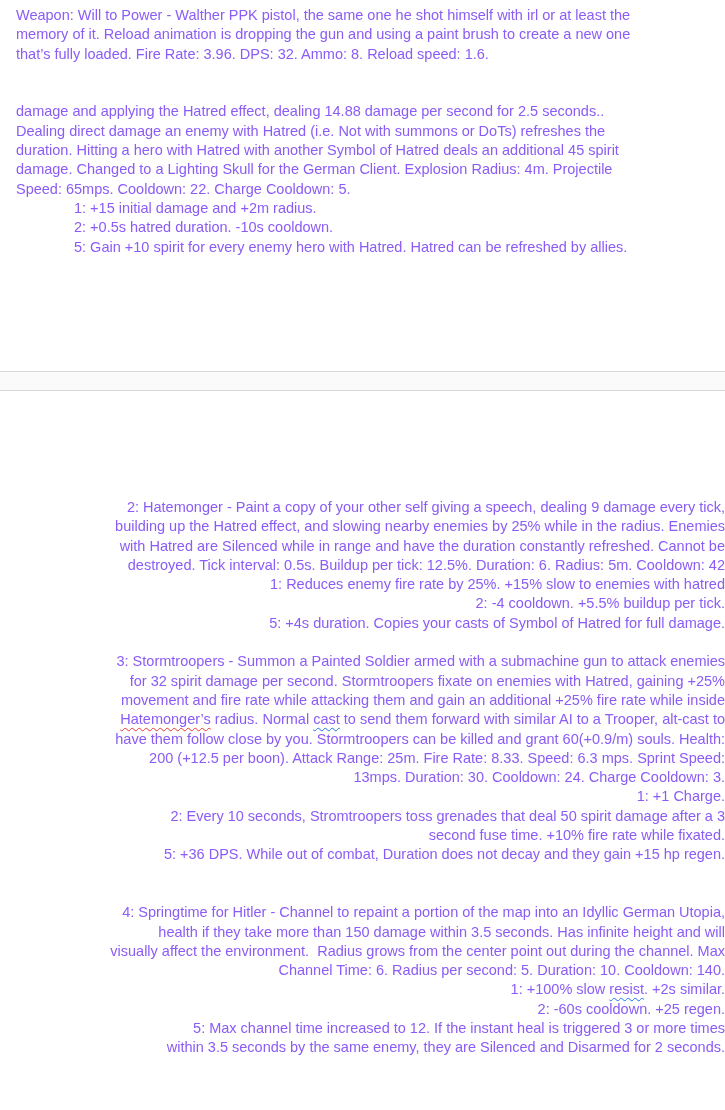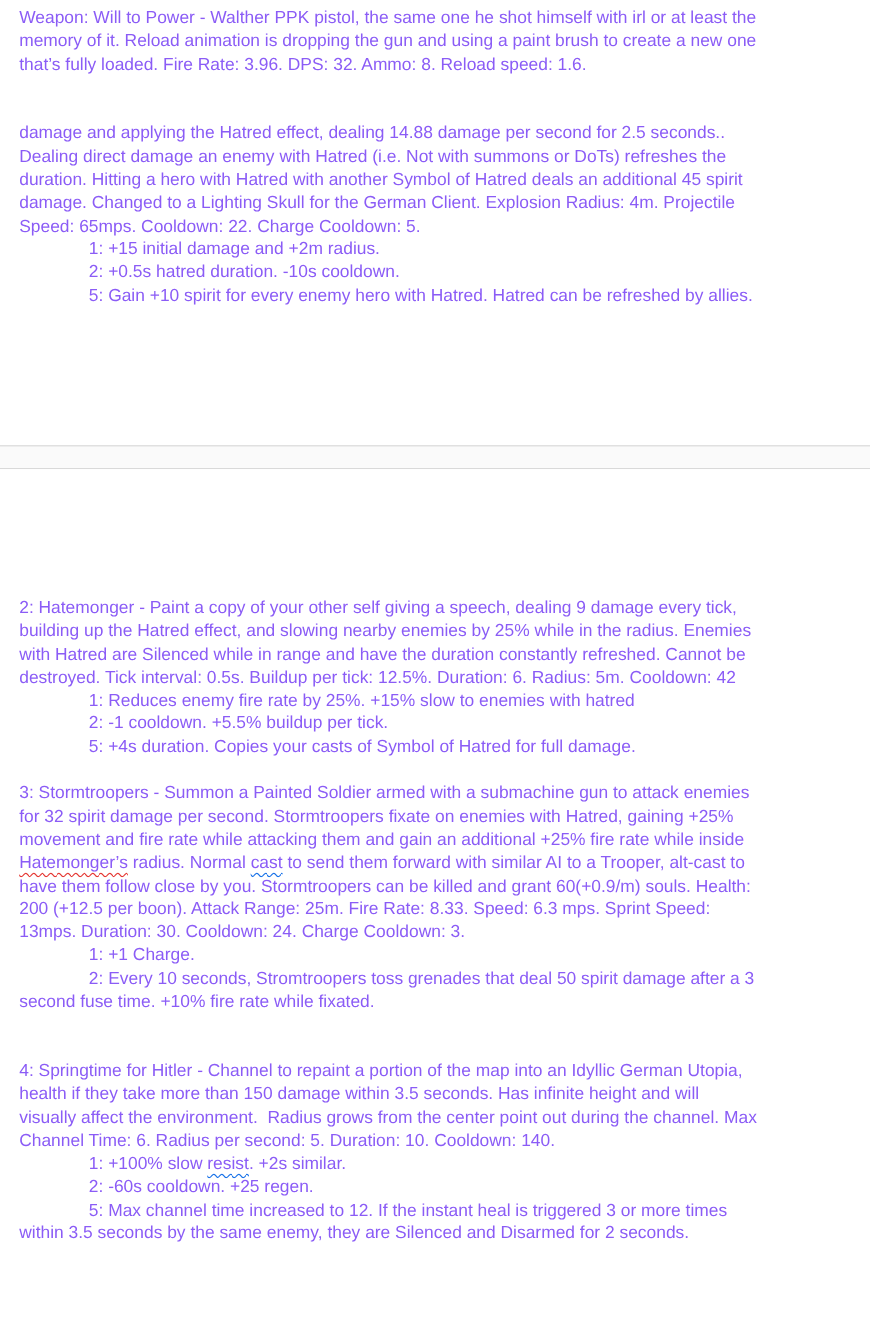--- a/index.html
+++ b/index.html
@@ -24,20 +24,21 @@
   }
   .page-gap {
     height: 20px;
     background: #fafafa;
     border-top: 1px solid #d9d9d9;
     border-bottom: 1px solid #d9d9d9;
   }
   .page-2 {
     height: 719px;
     padding-top: 107px;
+    text-align: right;
   }
   .line {
     height: 19.3px;
     line-height: 19.3px;
     font-size: 14.5px;
     color: #8b5cf6;
     padding-left: 16px;
     white-space: pre;
     overflow: visible;
   }
@@ -83,33 +84,34 @@
       </div>
   </div>
   <div class="page-gap"></div>
   <div class="page page-2">
     <div class="content">
         <div class="line"><span>2: Hatemonger - Paint a copy of your other self giving a speech, dealing 9 damage every tick,</span></div>
         <div class="line"><span>building up the Hatred effect, and slowing nearby enemies by 25% while in the radius. Enemies</span></div>
         <div class="line"><span>with Hatred are Silenced while in range and have the duration constantly refreshed. Cannot be</span></div>
         <div class="line"><span>destroyed. Tick interval: 0.5s. Buildup per tick: 12.5%. Duration: 6. Radius: 5m. Cooldown: 42</span></div>
         <div class="line indent"><span>1: Reduces enemy fire rate by 25%. +15% slow to enemies with hatred</span></div>
-        <div class="line indent"><span>2: -1 cooldown. +5.5% buildup per tick.</span></div>
+        <div class="line indent"><span>2: -4 cooldown. +5.5% buildup per tick.</span></div>
         <div class="line indent"><span>5: +4s duration. Copies your casts of Symbol of Hatred for full damage.</span></div>
         <div class="line"><span></span></div>
         <div class="line"><span>3: Stormtroopers - Summon a Painted Soldier armed with a submachine gun to attack enemies</span></div>
         <div class="line"><span>for 32 spirit damage per second. Stormtroopers fixate on enemies with Hatred, gaining +25%</span></div>
         <div class="line"><span>movement and fire rate while attacking them and gain an additional +25% fire rate while inside</span></div>
         <div class="line"><span class="squiggle-red">Hatemonger’s</span><span> radius. Normal </span><span class="squiggle-blue">cast</span><span> to send them forward with similar AI to a Trooper, alt-cast to</span></div>
         <div class="line"><span>have them follow close by you. Stormtroopers can be killed and grant 60(+0.9/m) souls. Health:</span></div>
         <div class="line"><span>200 (+12.5 per boon). Attack Range: 25m. Fire Rate: 8.33. Speed: 6.3 mps. Sprint Speed:</span></div>
         <div class="line"><span>13mps. Duration: 30. Cooldown: 24. Charge Cooldown: 3.</span></div>
         <div class="line indent"><span>1: +1 Charge.</span></div>
         <div class="line indent"><span>2: Every 10 seconds, Stromtroopers toss grenades that deal 50 spirit damage after a 3</span></div>
         <div class="line"><span>second fuse time. +10% fire rate while fixated.</span></div>
+        <div class="line indent"><span>5: +36 DPS. While out of combat, Duration does not decay and they gain +15 hp regen.</span></div>
         <div class="line"><span></span></div>
         <div class="line"><span></span></div>
         <div class="line"><span>4: Springtime for Hitler - Channel to repaint a portion of the map into an Idyllic German Utopia,</span></div>
         <div class="line"><span>health if they take more than 150 damage within 3.5 seconds. Has infinite height and will</span></div>
         <div class="line"><span>visually affect the environment.  Radius grows from the center point out during the channel. Max</span></div>
         <div class="line"><span>Channel Time: 6. Radius per second: 5. Duration: 10. Cooldown: 140.</span></div>
         <div class="line indent"><span>1: +100% slow </span><span class="squiggle-blue">resist</span><span>. +2s similar.</span></div>
         <div class="line indent"><span>2: -60s cooldown. +25 regen.</span></div>
         <div class="line indent"><span>5: Max channel time increased to 12. If the instant heal is triggered 3 or more times</span></div>
         <div class="line"><span>within 3.5 seconds by the same enemy, they are Silenced and Disarmed for 2 seconds.</span></div>

